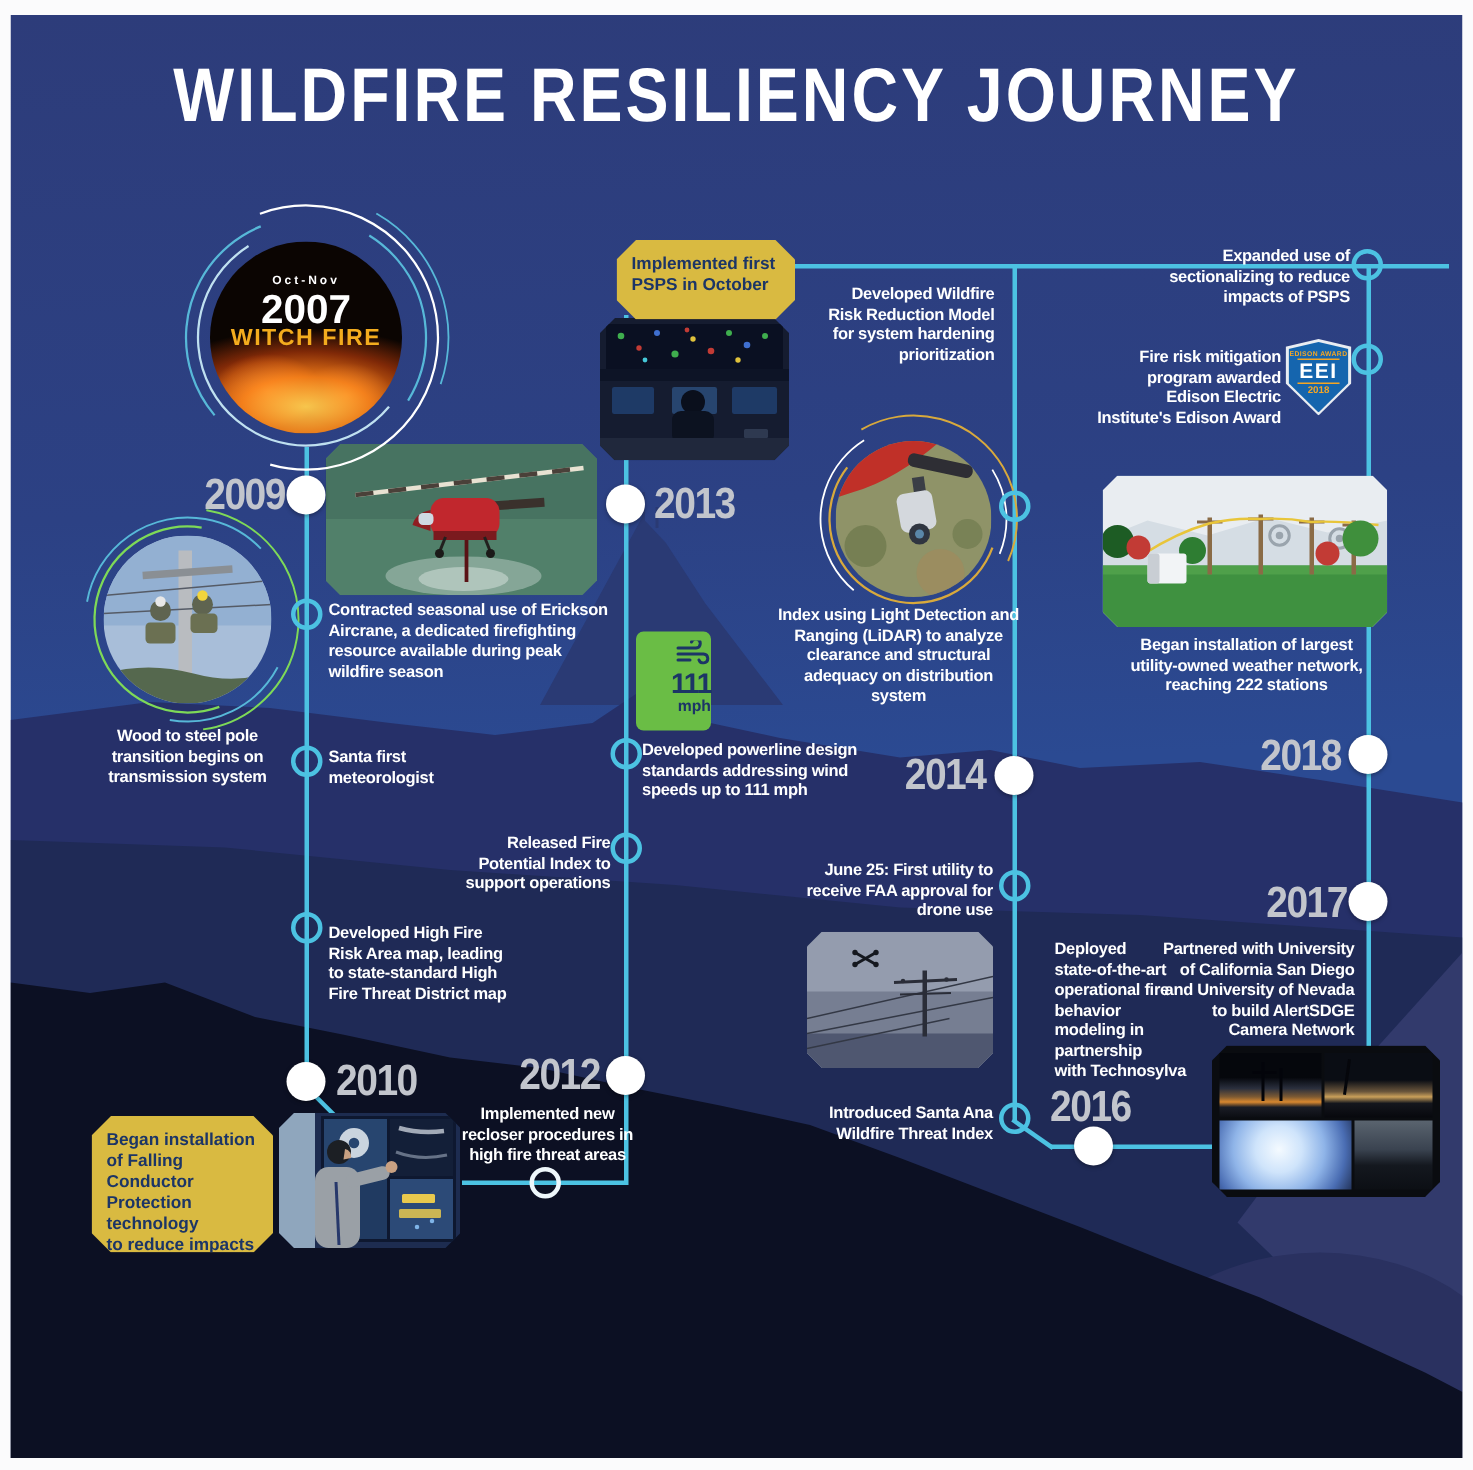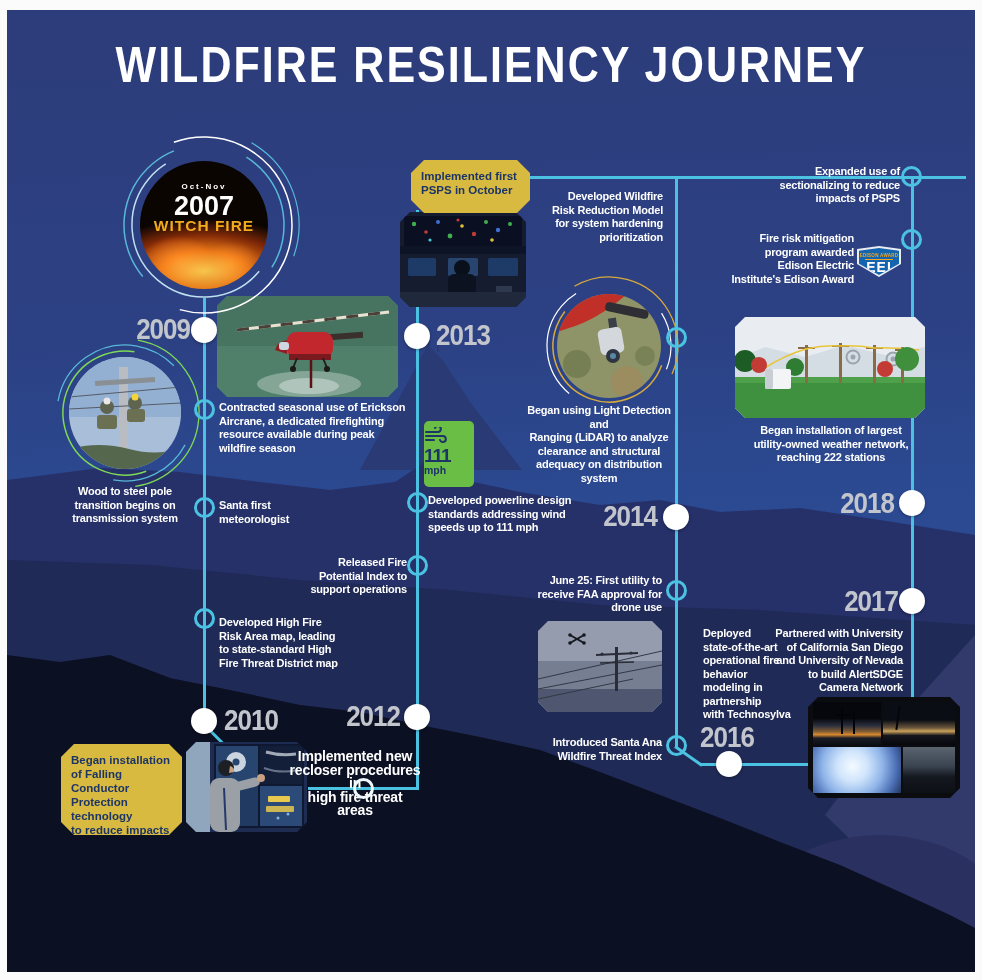--- a/index.html
+++ b/index.html
@@ -52,26 +52,26 @@
         rgba(190,60,10,.65) 52%, rgba(40,12,3,0) 74%),
      radial-gradient(ellipse 38% 26% at 30% 78%, rgba(255,225,130,.9), rgba(255,150,40,.35) 58%, transparent 75%),
      radial-gradient(ellipse 34% 24% at 71% 80%, rgba(255,215,110,.85), transparent 70%),
      #0b0502;}
   .witch-txt{position:absolute;left:0;right:0;text-align:center;color:#fff;}
   #witch-dates{top:21px;font-size:8px;font-weight:bold;letter-spacing:2px;}
   #witch-year{top:30px;font-size:27px;font-weight:bold;}
   #witch-name{top:56px;font-size:15.5px;font-weight:bold;color:#f3ac1e;letter-spacing:1px;}
 
   #badge-111{position:absolute;left:424px;top:421px;width:50px;height:66px;background:#6abd45;
-     border-radius:5px;z-index:4;text-align:left;color:#1c3566;}
+     border-radius:5px;z-index:4;text-align:right;color:#1c3566;}
   #badge-111 .v{font-size:19px;font-weight:bold;line-height:18px;letter-spacing:-1px;}
   #badge-111 .u{font-size:10.5px;font-weight:bold;line-height:10px;}
 
   #eei{position:absolute;left:857px;top:226px;width:44px;height:51px;z-index:4;}
-  .shield{clip-path:polygon(0% 10%,50% 0%,100% 10%,100% 58%,50% 100%,0% 58%);margin-top:20px;}
+  .shield{clip-path:polygon(0% 10%,50% 0%,100% 10%,100% 58%,50% 100%,0% 58%);}
   #eei-outer{position:absolute;inset:0;background:#e9edf2;}
   #eei-inner{position:absolute;inset:2px;background:#1565ae;text-align:center;color:#fff;}
   #eei-top{font-size:4.5px;font-weight:bold;color:#f5a623;margin-top:5px;letter-spacing:.3px;}
   #eei-abbr{font-size:14px;font-weight:bold;letter-spacing:1px;line-height:15px;
      border-top:1px solid #f5a623;border-bottom:1px solid #f5a623;margin:1px 6px;}
   #eei-year{font-size:6.5px;font-weight:bold;color:#f5a623;margin-top:1px;}
 
   .collage-cell{position:absolute;}
 </style>
 </head>
@@ -373,34 +373,34 @@
 wildfire season</div>
   <div class="t t-c" style="left:50px;top:485px;width:150px;">Wood to steel pole
 transition begins on
 transmission system</div>
   <div class="t" style="left:219px;top:499px;">Santa first
 meteorologist</div>
   <div class="t" style="left:219px;top:616px;">Developed High Fire
 Risk Area map, leading
 to state-standard High
 Fire Threat District map</div>
-  <div class="t t-c" style="left:288px;top:737px;width:134px;font-size:14px;margin-top:13px;">Implemented new
+  <div class="t t-c" style="left:298px;top:737px;width:134px;font-size:11px;">Implemented new
 recloser procedures in
 high fire threat areas</div>
   <div class="t" style="left:428px;top:494px;">Developed powerline design
 standards addressing wind
 speeds up to 111 mph</div>
   <div class="t t-r" style="left:290px;top:556px;width:117px;">Released Fire
 Potential Index to
 support operations</div>
   <div class="t t-r" style="left:513px;top:190px;width:150px;">Developed Wildfire
 Risk Reduction Model
 for system hardening
 prioritization</div>
-  <div class="t t-c" style="left:518px;top:404px;width:162px;">Began using Light Detection and
+  <div class="t t-c" style="left:518px;top:404px;width:162px;">Index using Light Detection and
 Ranging (LiDAR) to analyze
 clearance and structural
 adequacy on distribution system</div>
   <div class="t t-r" style="left:522px;top:574px;width:140px;">June 25: First utility to
 receive FAA approval for
 drone use</div>
   <div class="t" style="left:703px;top:627px;">Deployed
 state-of-the-art
 operational fire
 behavior

